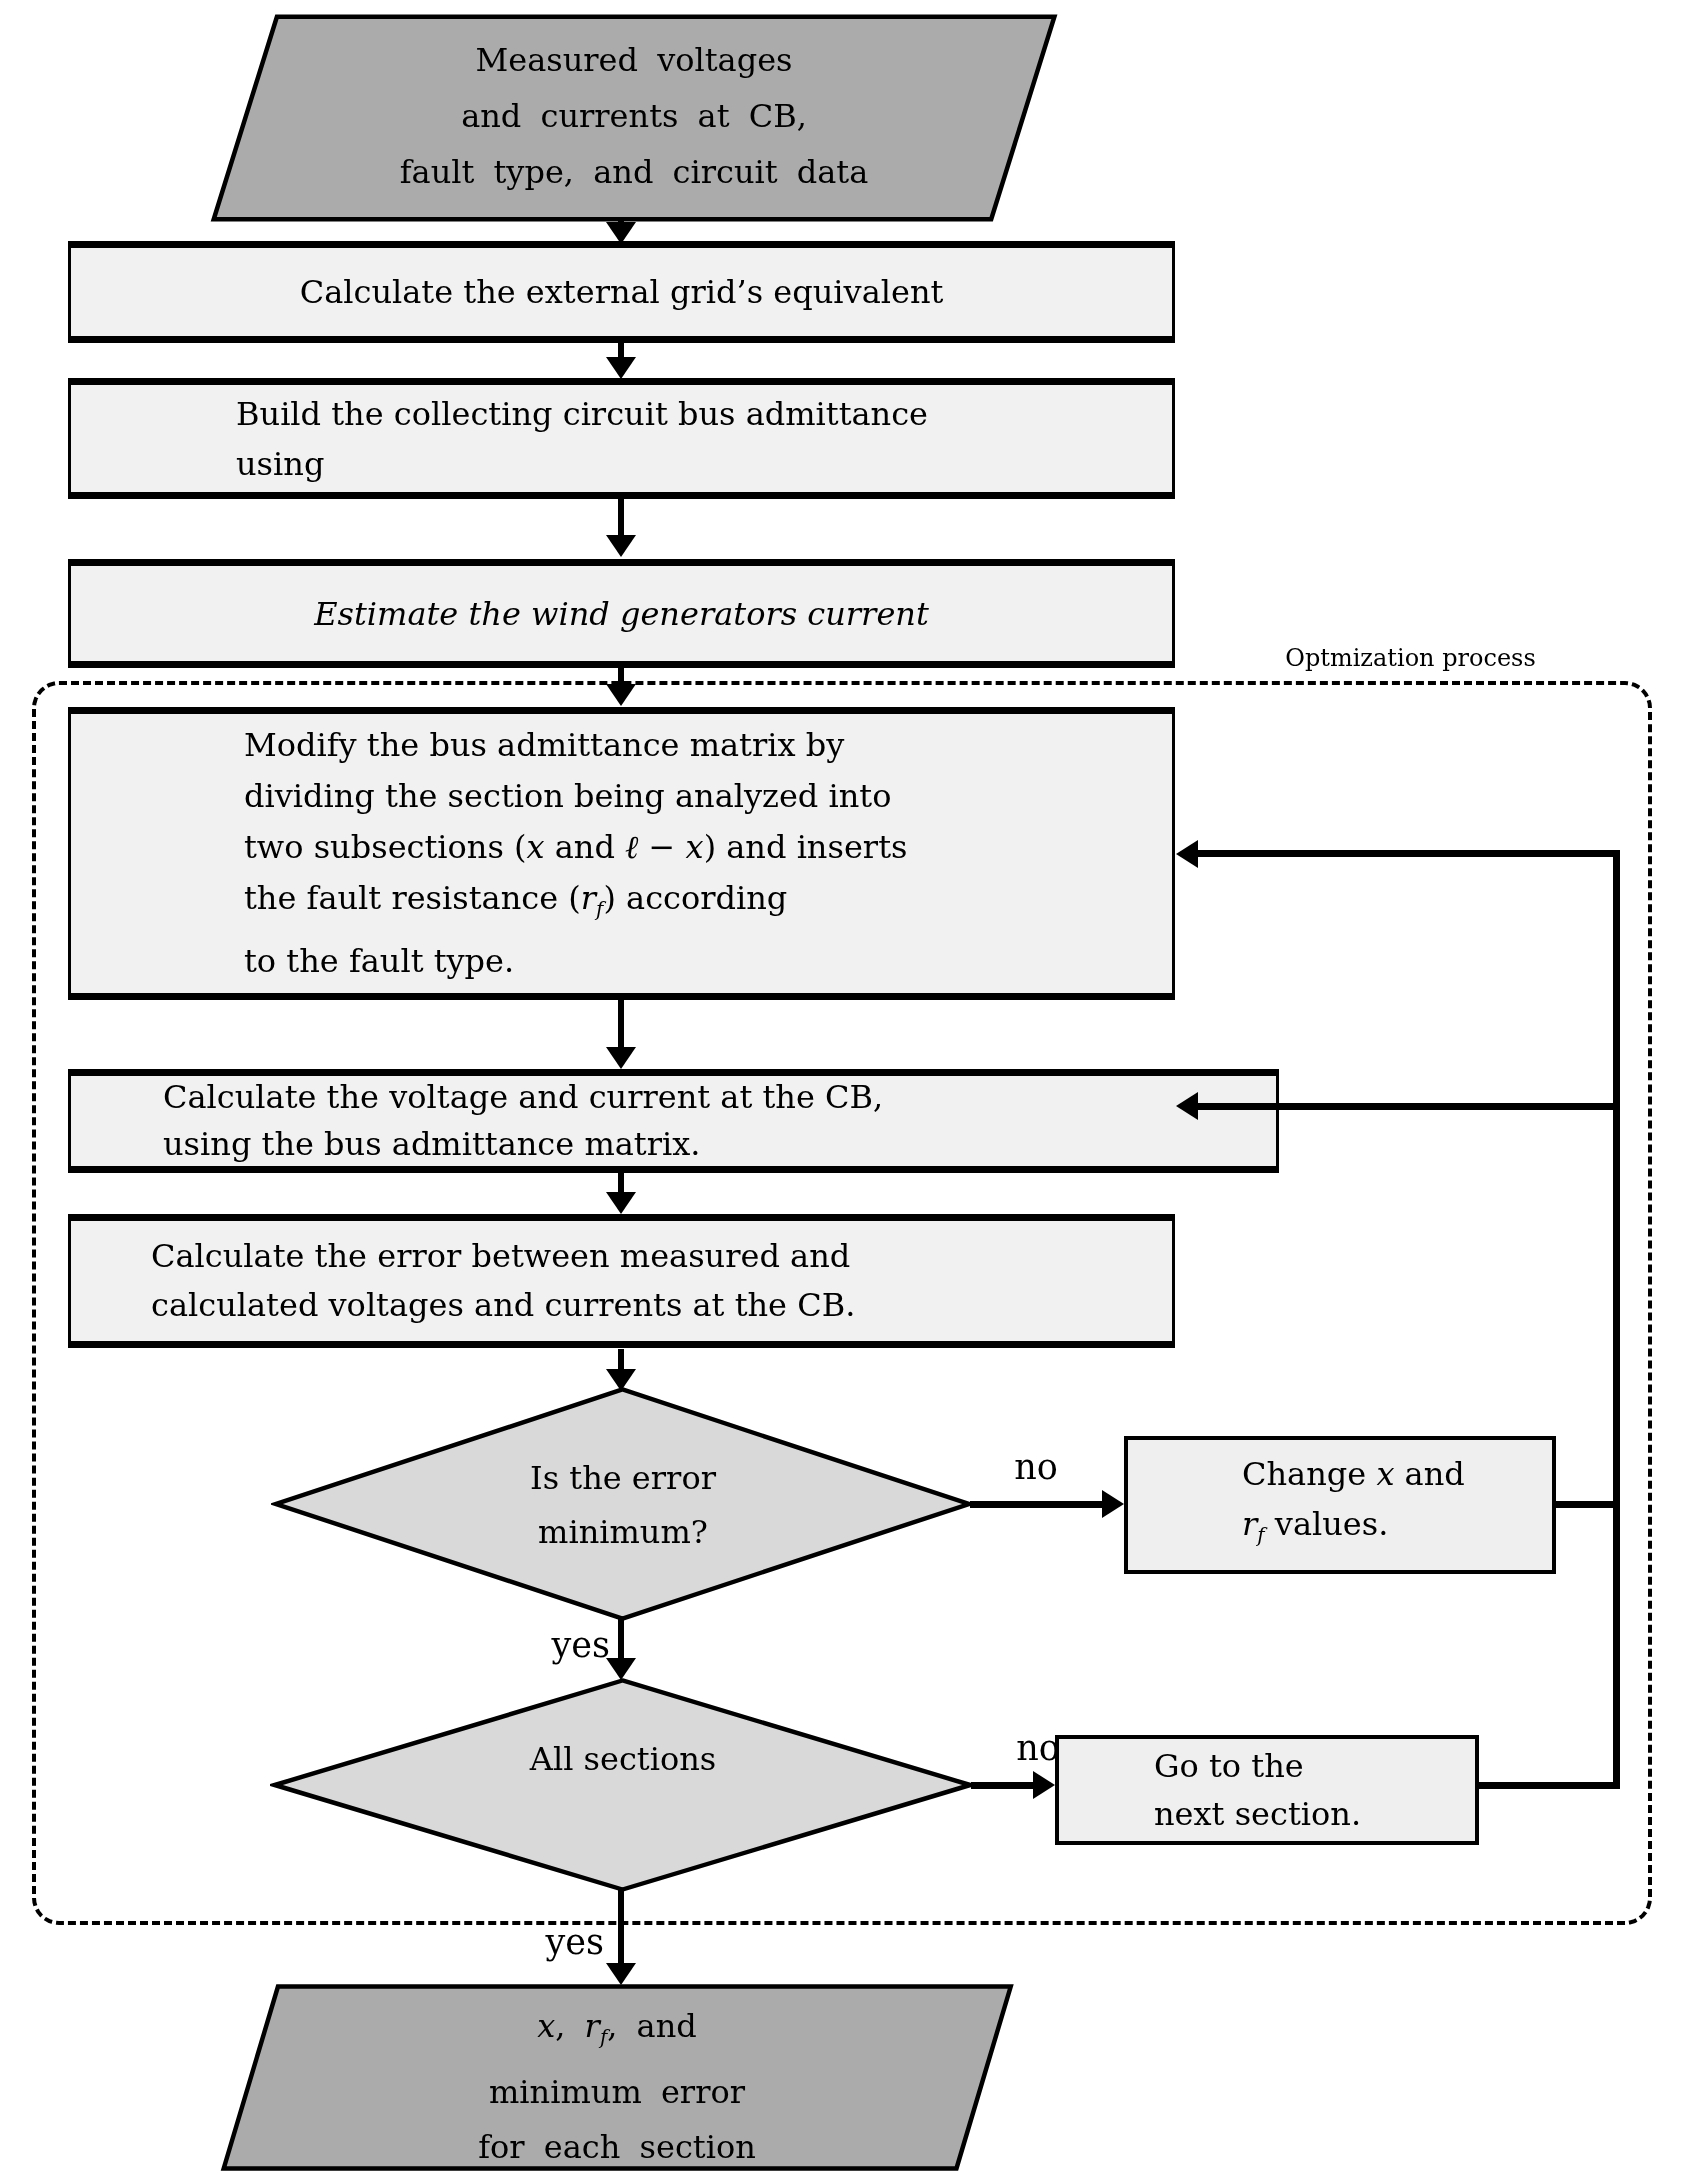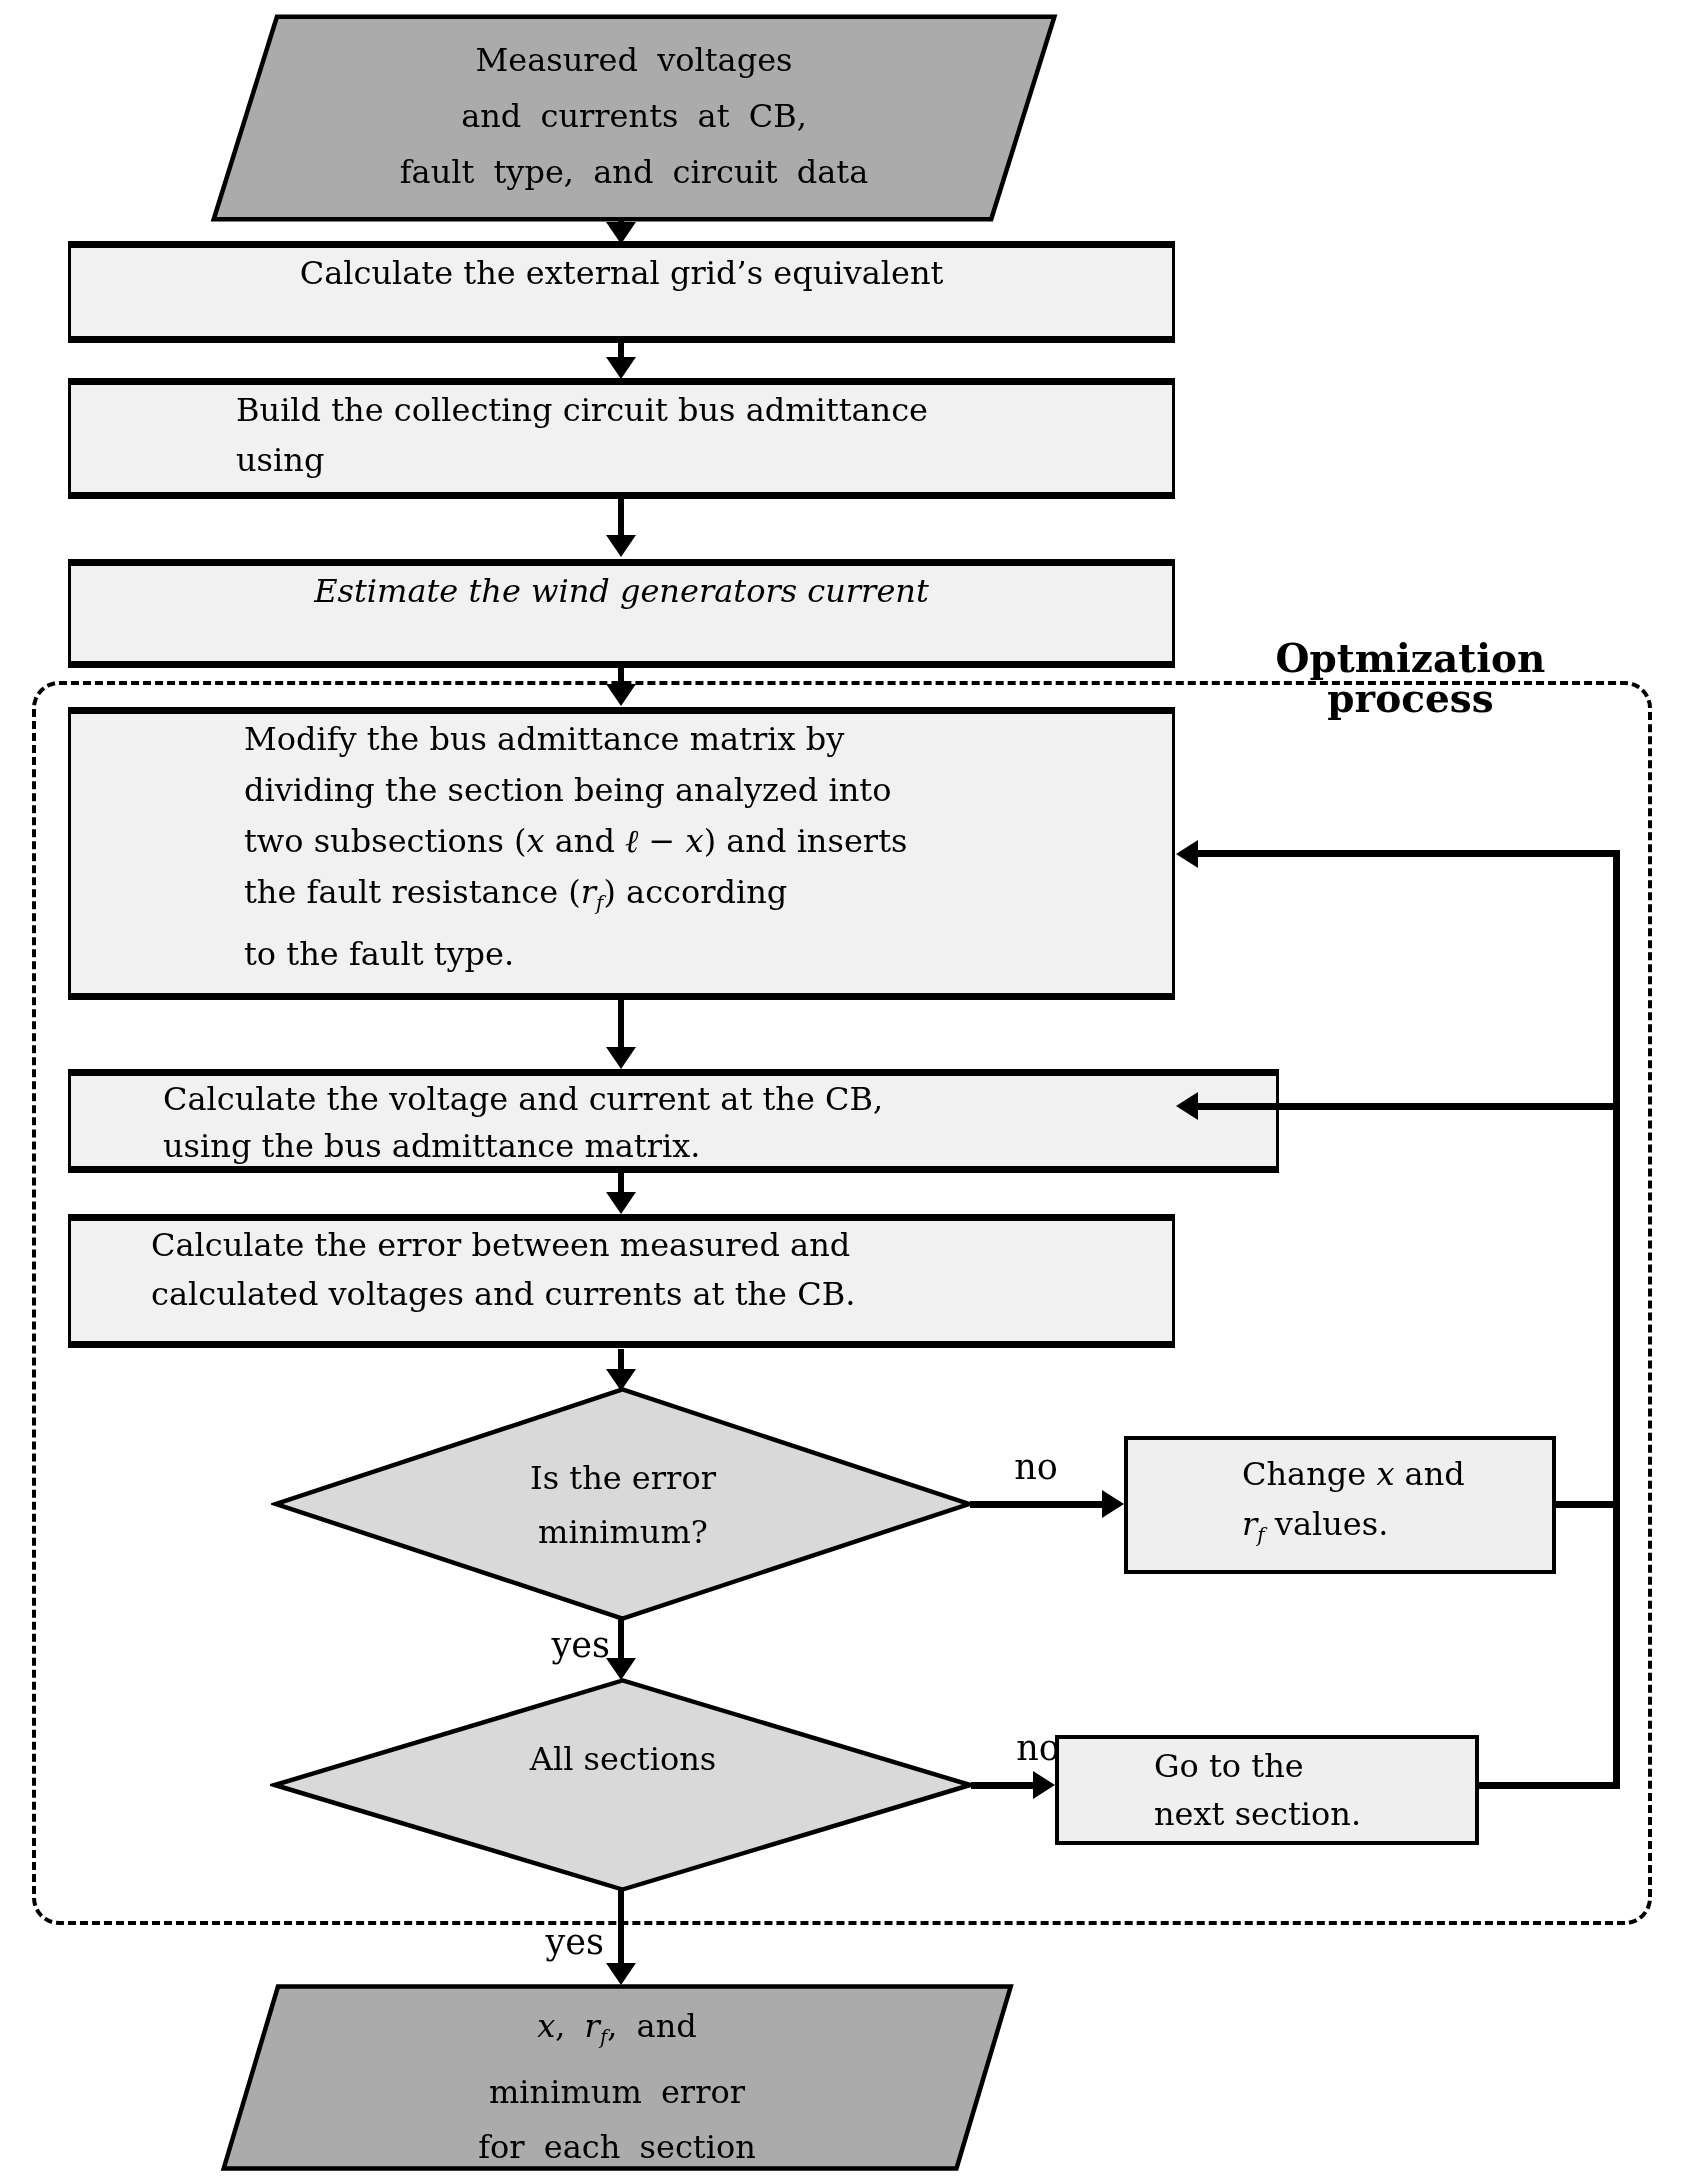--- a/index.html
+++ b/index.html
@@ -4,37 +4,37 @@
 <style>
   html,body{margin:0;padding:0;background:#ffffff;}
   .canvas{
     position:relative;width:1685px;height:2183px;background:#ffffff;
     font-family:"DejaVu Serif","Liberation Serif",serif;color:#000;overflow:hidden;
   }
   .shape{position:absolute;}
   .box{
     position:absolute;box-sizing:border-box;background:#f1f1f1;
     border:3.4px solid #000;border-top-width:7.3px;border-bottom-width:7.3px;
-    font-size:32px;line-height:50px;display:flex;flex-direction:column;justify-content:flex-start;
+    font-size:32px;line-height:50px;display:flex;flex-direction:column;justify-content:center;
   }
   .box.center{align-items:center;}
   .sidebox{
     position:absolute;box-sizing:border-box;background:#efefef;border:4.5px solid #000;
     font-size:32px;line-height:50px;display:flex;flex-direction:column;justify-content:center;
   }
   .dashedrect{
     position:absolute;box-sizing:border-box;border:4.5px dashed #000;border-radius:27px;background:transparent;
   }
   .vshaft{position:absolute;width:5.6px;background:#000;}
   .hshaft{position:absolute;height:6.7px;background:#000;}
   .ah-down{position:absolute;width:0;height:0;border-left:15px solid transparent;border-right:15px solid transparent;border-top:22.4px solid #000;}
   .ah-left{position:absolute;width:0;height:0;border-top:14px solid transparent;border-bottom:14px solid transparent;border-right:22.4px solid #000;}
   .ah-right{position:absolute;width:0;height:0;border-top:14px solid transparent;border-bottom:14px solid transparent;border-left:22.4px solid #000;}
   .lbl{position:absolute;font-size:35px;line-height:47px;}
-  .optlbl{position:absolute;font-size:39px;font-weight:bold;line-height:40px;text-align:center;}
+  .optlbl{position:absolute;font-size:24px;font-weight:normal;line-height:40px;text-align:center;}
   .iotxt{position:absolute;font-size:32px;line-height:56px;text-align:center;word-spacing:9px;}
   .dtxt{position:absolute;font-size:32px;line-height:54px;text-align:center;}
   .line{white-space:nowrap;}
   i{font-style:italic;}
   sub{font-size:0.62em;font-style:italic;}
 </style>
 </head>
 <body>
 
 <div class="canvas">

